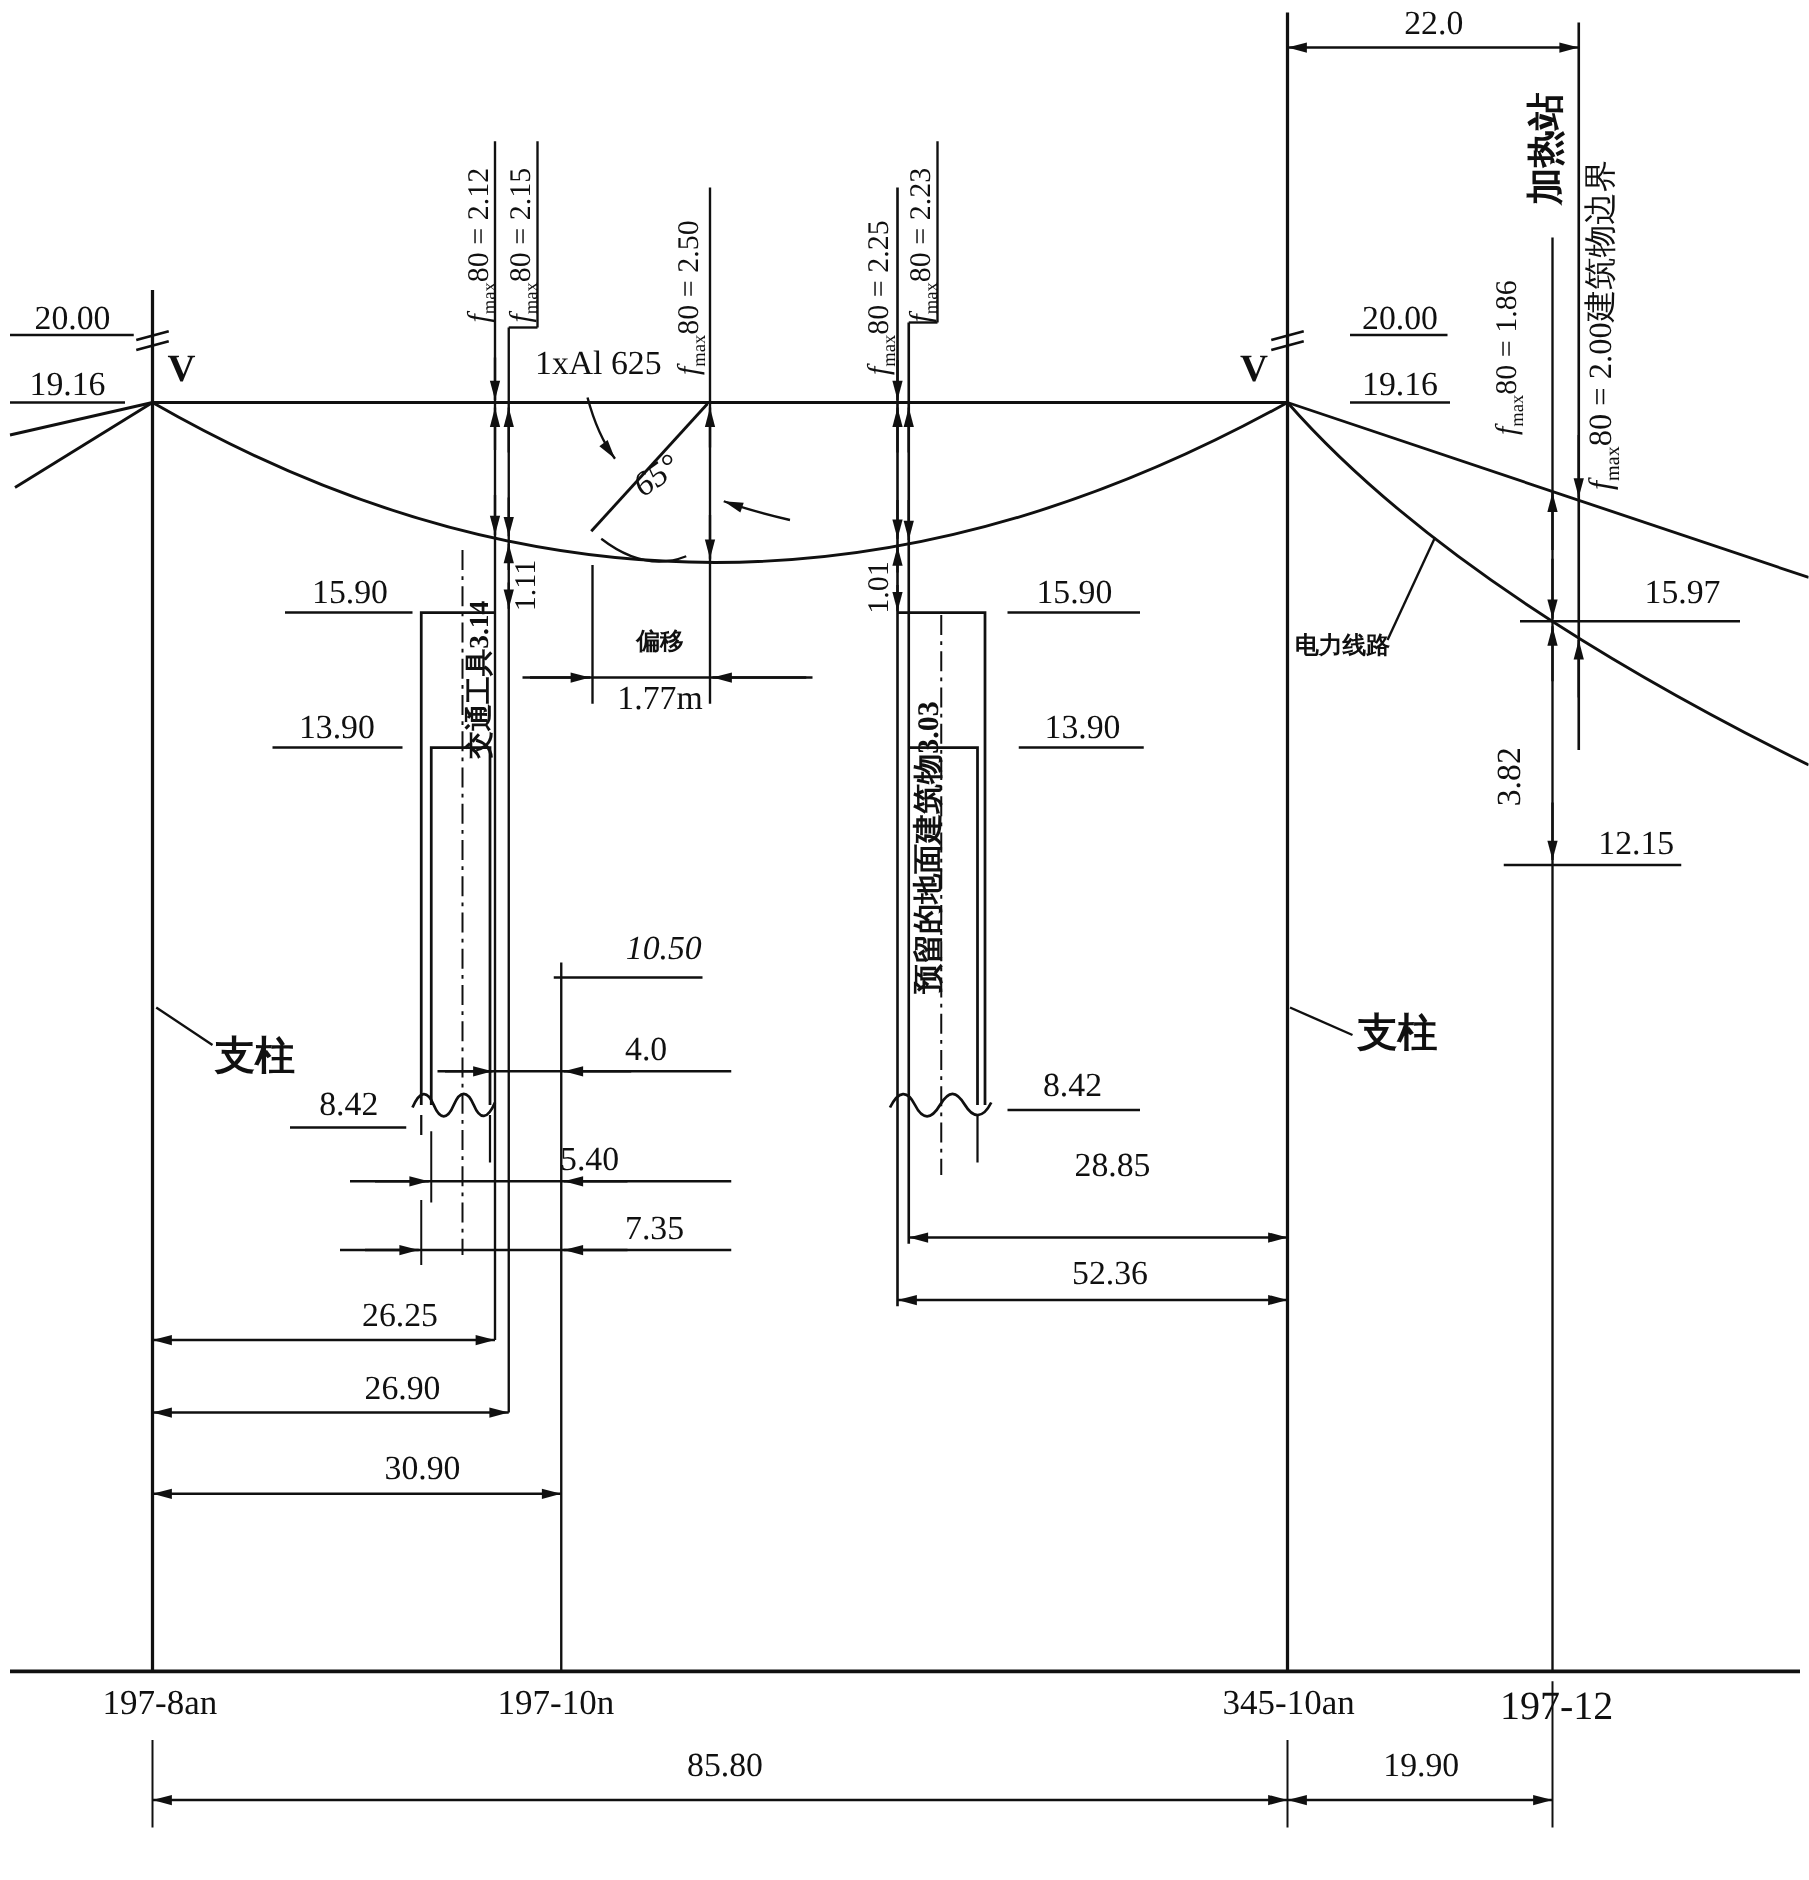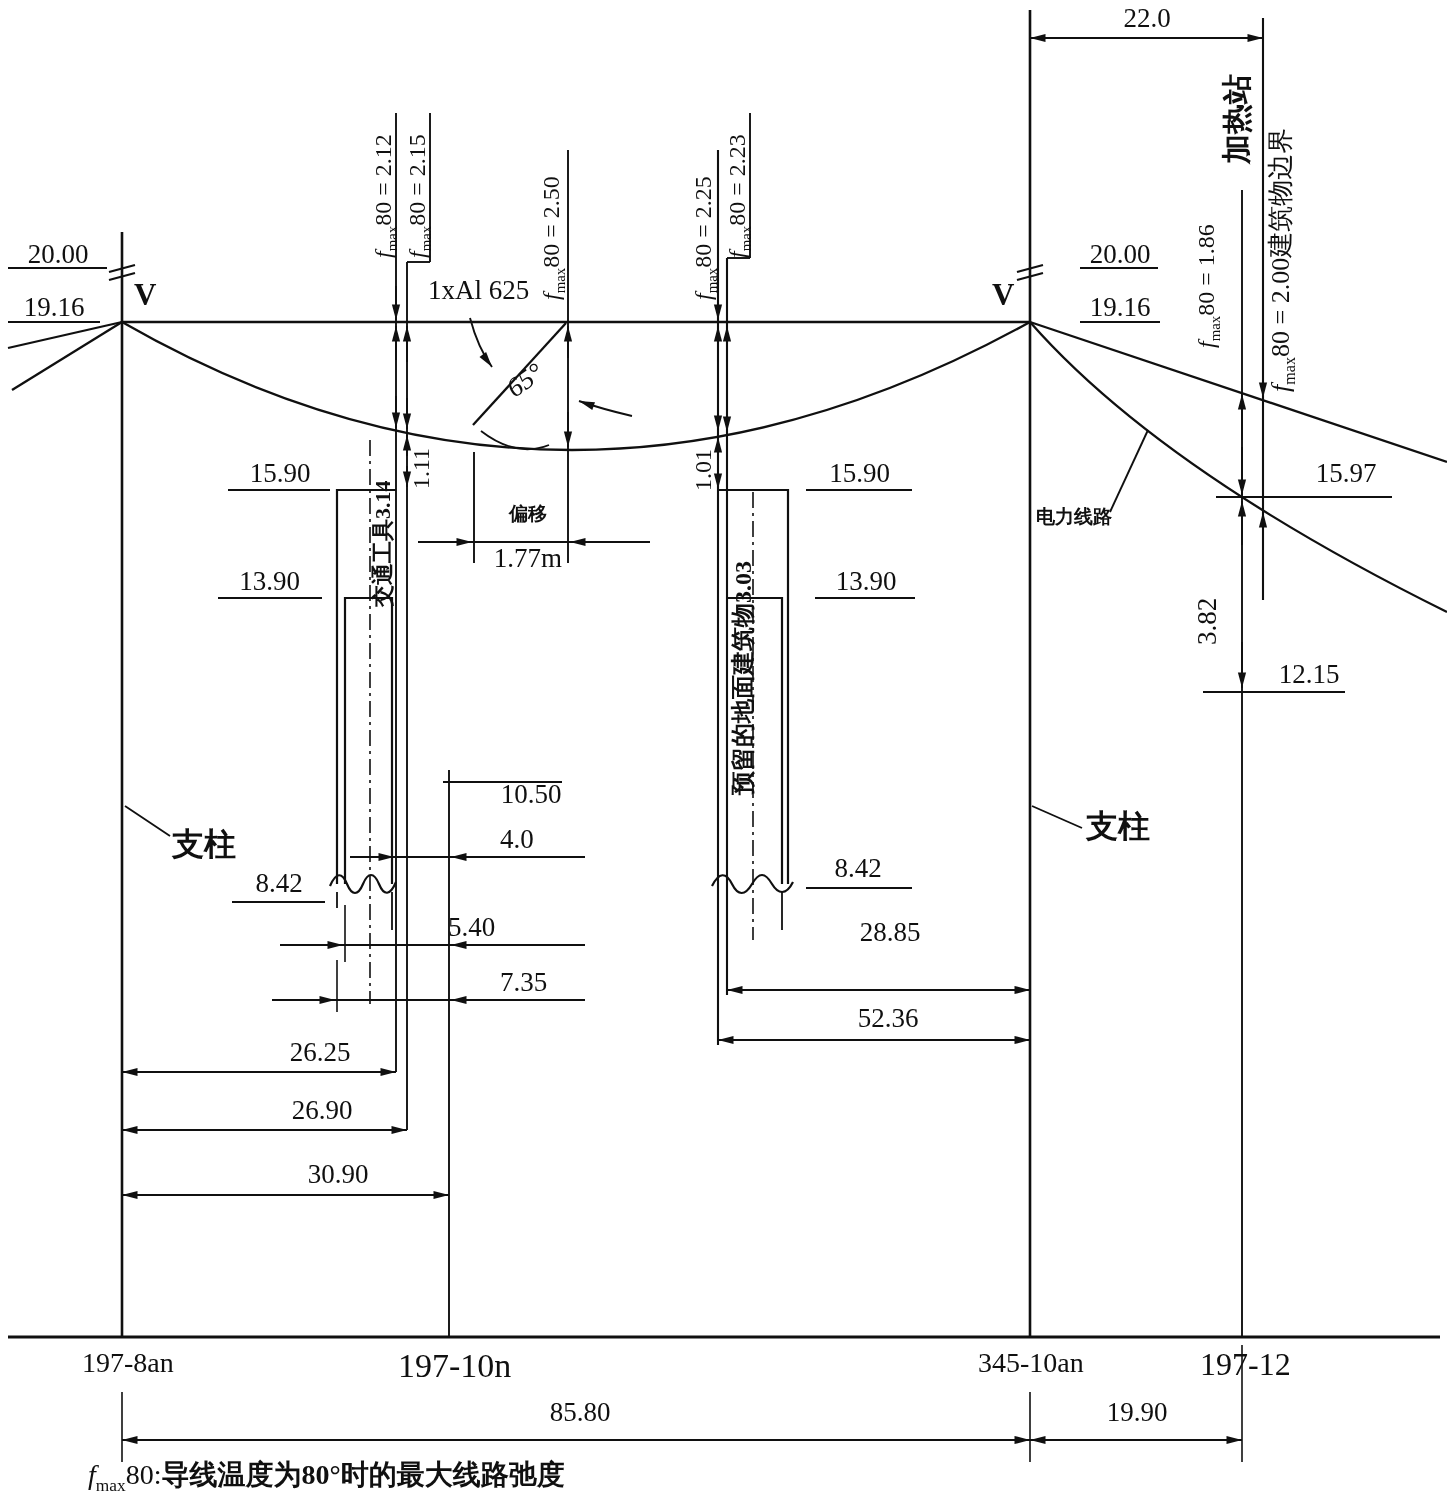--- a/index.html
+++ b/index.html
@@ -188,54 +188,53 @@
 <div class="lab c" style="left:1090px;top:4px;width:114px;">22.0</div>
 <div class="lab" style="left:428px;top:276px;">1xAl 625</div>
 <div class="lab rot35" style="left:506px;top:366px;font-style:italic;">65°</div>
 
 <div class="lab c" style="left:235px;top:459px;width:90px;">15.90</div>
 <div class="lab c" style="left:222px;top:567px;width:95px;">13.90</div>
 <div class="lab c" style="left:812px;top:459px;width:95px;">15.90</div>
 <div class="lab c" style="left:820px;top:567px;width:92px;">13.90</div>
 <div class="lab c cn" style="left:492px;top:504px;width:72px;">偏移</div>
 <div class="lab c" style="left:484px;top:544px;width:88px;">1.77m</div>
-<div class="lab c" style="left:492px;top:780px;width:78px;">10.50</div>
+<div class="lab c" style="left:492px;top:744px;width:78px;font-style:italic;">10.50</div>
 <div class="lab" style="left:500px;top:825px;">4.0</div>
 <div class="lab c" style="left:238px;top:869px;width:82px;">8.42</div>
 <div class="lab c" style="left:812px;top:854px;width:92px;">8.42</div>
 <div class="lab" style="left:448px;top:913px;">5.40</div>
 <div class="lab" style="left:500px;top:968px;text-align:center;">7.35</div>
 <div class="lab c" style="left:260px;top:1038px;width:120px;">26.25</div>
 <div class="lab c" style="left:262px;top:1096px;width:120px;">26.90</div>
 <div class="lab c" style="left:278px;top:1160px;width:120px;">30.90</div>
 <div class="lab c" style="left:830px;top:918px;width:120px;">28.85</div>
 <div class="lab c" style="left:828px;top:1004px;width:120px;">52.36</div>
 
 <div class="lab cn" style="left:172px;top:828px;font-size:32px;">支柱</div>
 <div class="lab cn" style="left:1086px;top:810px;font-size:32px;">支柱</div>
 <div class="lab cn" style="left:1036px;top:507px;">电力线路</div>
 <div class="lab c" style="left:1302px;top:459px;width:88px;">15.97</div>
 <div class="lab c" style="left:1268px;top:660px;width:82px;">12.15</div>
 
 <div class="lab" style="left:82px;top:1348px;font-size:28px;">197-8an</div>
-<div class="lab" style="left:398px;top:1348px;font-size:34px;">197-10n</div>
+<div class="lab" style="left:398px;top:1348px;font-size:28px;">197-10n</div>
 <div class="lab" style="left:978px;top:1348px;font-size:28px;">345-10an</div>
 <div class="lab" style="left:1200px;top:1348px;font-size:32px;">197-12</div>
 <div class="lab c" style="left:525px;top:1398px;width:110px;">85.80</div>
 <div class="lab c" style="left:1082px;top:1398px;width:110px;">19.90</div>
 
 <div class="vlab flabel" style="left:371px;top:258px;"><i>f</i><sub>max</sub><span>80 = 2.12</span></div>
 <div class="vlab flabel" style="left:405px;top:258px;"><i>f</i><sub>max</sub><span>80 = 2.15</span></div>
 <div class="vlab flabel" style="left:539px;top:300px;"><i>f</i><sub>max</sub><span>80 = 2.50</span></div>
 <div class="vlab flabel" style="left:691px;top:300px;"><i>f</i><sub>max</sub><span>80 = 2.25</span></div>
 <div class="vlab flabel" style="left:725px;top:258px;"><i>f</i><sub>max</sub><span>80 = 2.23</span></div>
 <div class="vlab flabel" style="left:1194px;top:348px;"><i>f</i><sub>max</sub><span>80 = 1.86</span></div>
 <div class="vlab flabel" style="left:1268px;top:392px;font-size:26px;"><i>f</i><sub>max</sub><span>80 = 2.00建筑物边界</span></div>
 <div class="vlab cnv" style="left:1222px;top:164px;font-size:30px;">加热站</div>
 <div class="vlab cnv" style="left:372px;top:607px;font-size:22px;">交通工具3.14</div>
 <div class="vlab cnv" style="left:731px;top:795px;font-size:24px;">预留的地面建筑物3.03</div>
 <div class="vlab" style="left:409px;top:489px;">1.11</div>
 <div class="vlab" style="left:691px;top:491px;">1.01</div>
 <div class="vlab" style="left:1194px;top:645px;font-size:27px;">3.82</div>
 
-<div class="note" style="left:88px;top:1456px;"><i>f</i><sub>max</sub><span>80:</span><b>导线温度为80°时的最大线路弛度</b></div>
 
 </div>
 
 </body></html>

